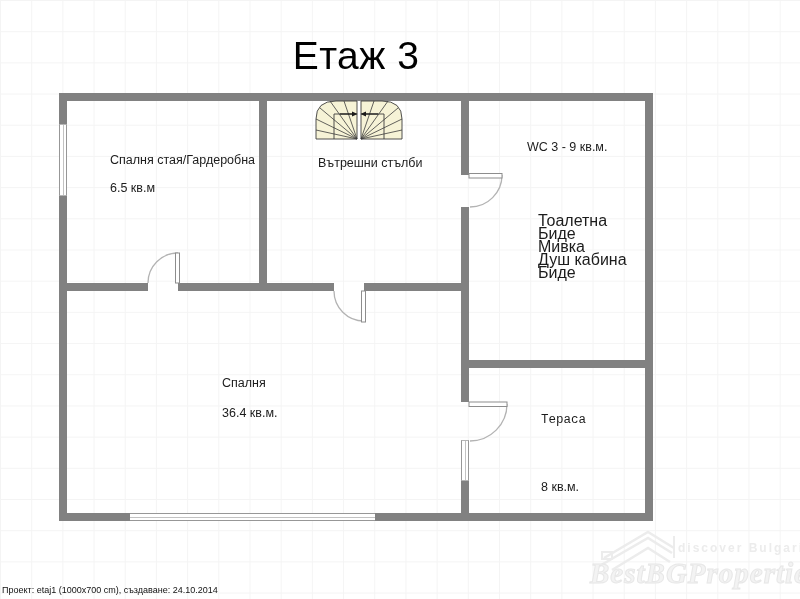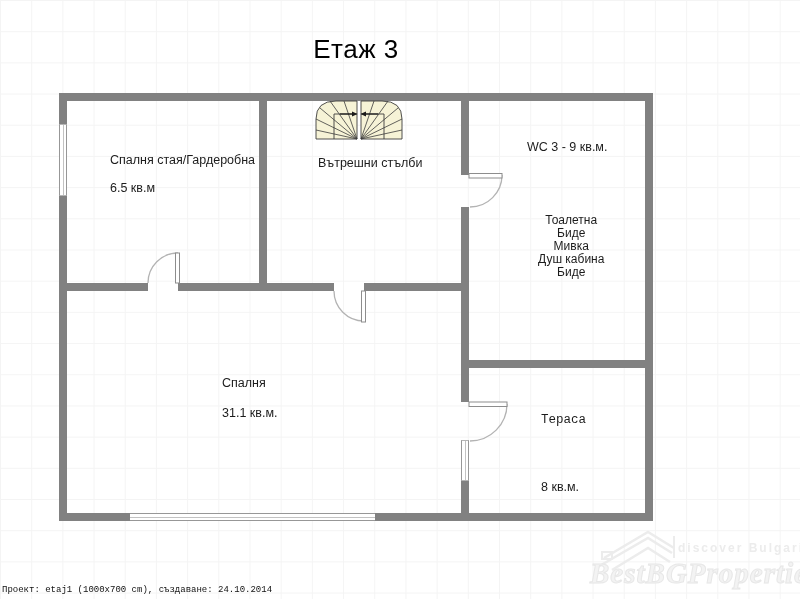--- a/index.html
+++ b/index.html
@@ -7,30 +7,30 @@
   .screen{
     position:relative;width:800px;height:599px;overflow:hidden;background-color:#ffffff;
     background-image:
       linear-gradient(to right,#f4f4f4 1px,transparent 1px),
       linear-gradient(to bottom,#f4f4f4 1px,transparent 1px);
     background-size:31.2px 31.2px;
   }
   .wall{position:absolute;background:#818181;}
   .page-title{
     position:absolute;left:59px;top:34px;width:594px;text-align:center;
-    font-size:26px;color:#000;letter-spacing:0.5px;
+    font-size:39px;color:#000;letter-spacing:0.5px;
   }
   .room-label{position:absolute;font-size:12.5px;color:#1c1c1c;white-space:nowrap;z-index:6;}
-  .fixture-list{position:absolute;font-size:12px;line-height:13px;color:#1c1c1c;z-index:6;text-align:center;}
+  .fixture-list{position:absolute;font-size:16px;line-height:13px;color:#1c1c1c;z-index:6;}
   .window-v{position:absolute;background:#fff;border-left:1px solid #979797;border-right:1px solid #979797;border-top:1px solid #b5b5b5;border-bottom:1px solid #b5b5b5;box-sizing:border-box;z-index:3;}
   .window-h{position:absolute;background:#fff;border-top:1px solid #979797;border-bottom:1px solid #979797;box-sizing:border-box;z-index:3;}
   .window-h .mid{position:absolute;left:0;right:0;top:50%;height:1px;background:#c2c2c2;}
   .window-v .mid{position:absolute;top:0;bottom:0;left:50%;width:1px;background:#c2c2c2;}
   svg.overlay{position:absolute;left:0;top:0;z-index:5;}
-  .project-info{position:absolute;left:2px;top:585px;font-size:9px;color:#111;z-index:8;font-family:Liberation Mono, monospace;}
+  .project-info{position:absolute;left:2px;top:585px;font-size:9px;color:#111;z-index:8;}
   .watermark{position:absolute;left:586px;top:528px;width:214px;height:71px;z-index:2;}
   .wm-tagline{
     position:absolute;left:92px;top:13px;font-size:12px;font-weight:bold;letter-spacing:2px;
     color:#ececec;white-space:nowrap;
   }
   .wm-brand{
     position:absolute;left:4px;top:29px;font-size:29px;font-style:italic;font-weight:bold;
     font-family:"Liberation Serif","DejaVu Serif",serif;color:#f3f3f3;
     -webkit-text-stroke:1px #e7e7e7;letter-spacing:1px;white-space:nowrap;
   }
@@ -119,21 +119,21 @@
   <div class="room-label" style="left:527px;top:140px;text-align:center;">WC 3 - 9 кв.м.</div>
   <div class="fixture-list" style="left:538px;top:214px;">
     <div>Тоалетна</div>
     <div>Биде</div>
     <div>Мивка</div>
     <div>Душ кабина</div>
     <div>Биде</div>
   </div>
 
   <div class="room-label" style="left:222px;top:376px;">Спалня</div>
-  <div class="room-label" style="left:222px;top:406px;">31.1 кв.м.</div>
+  <div class="room-label" style="left:222px;top:406px;">36.4 кв.м.</div>
 
   <div class="room-label" style="left:541px;top:413px;font-family:Liberation Mono, monospace;">Тераса</div>
   <div class="room-label" style="left:541px;top:444px;margin-top:36px;">8 кв.м.</div>
 
   <div class="watermark">
     <svg width="214" height="71" viewBox="0 0 214 71">
       <path d="M18,30 L62,4 L88,20" fill="none" stroke="#ececec" stroke-width="2.5"></path>
       <path d="M10,40 L62,10 L86,25" fill="none" stroke="#ececec" stroke-width="2.5"></path>
       <path d="M26,42 L62,20 L84,34" fill="none" stroke="#ececec" stroke-width="2.5"></path>
       <rect x="16" y="24" width="10" height="7" fill="none" stroke="#ececec" stroke-width="2"></rect>

